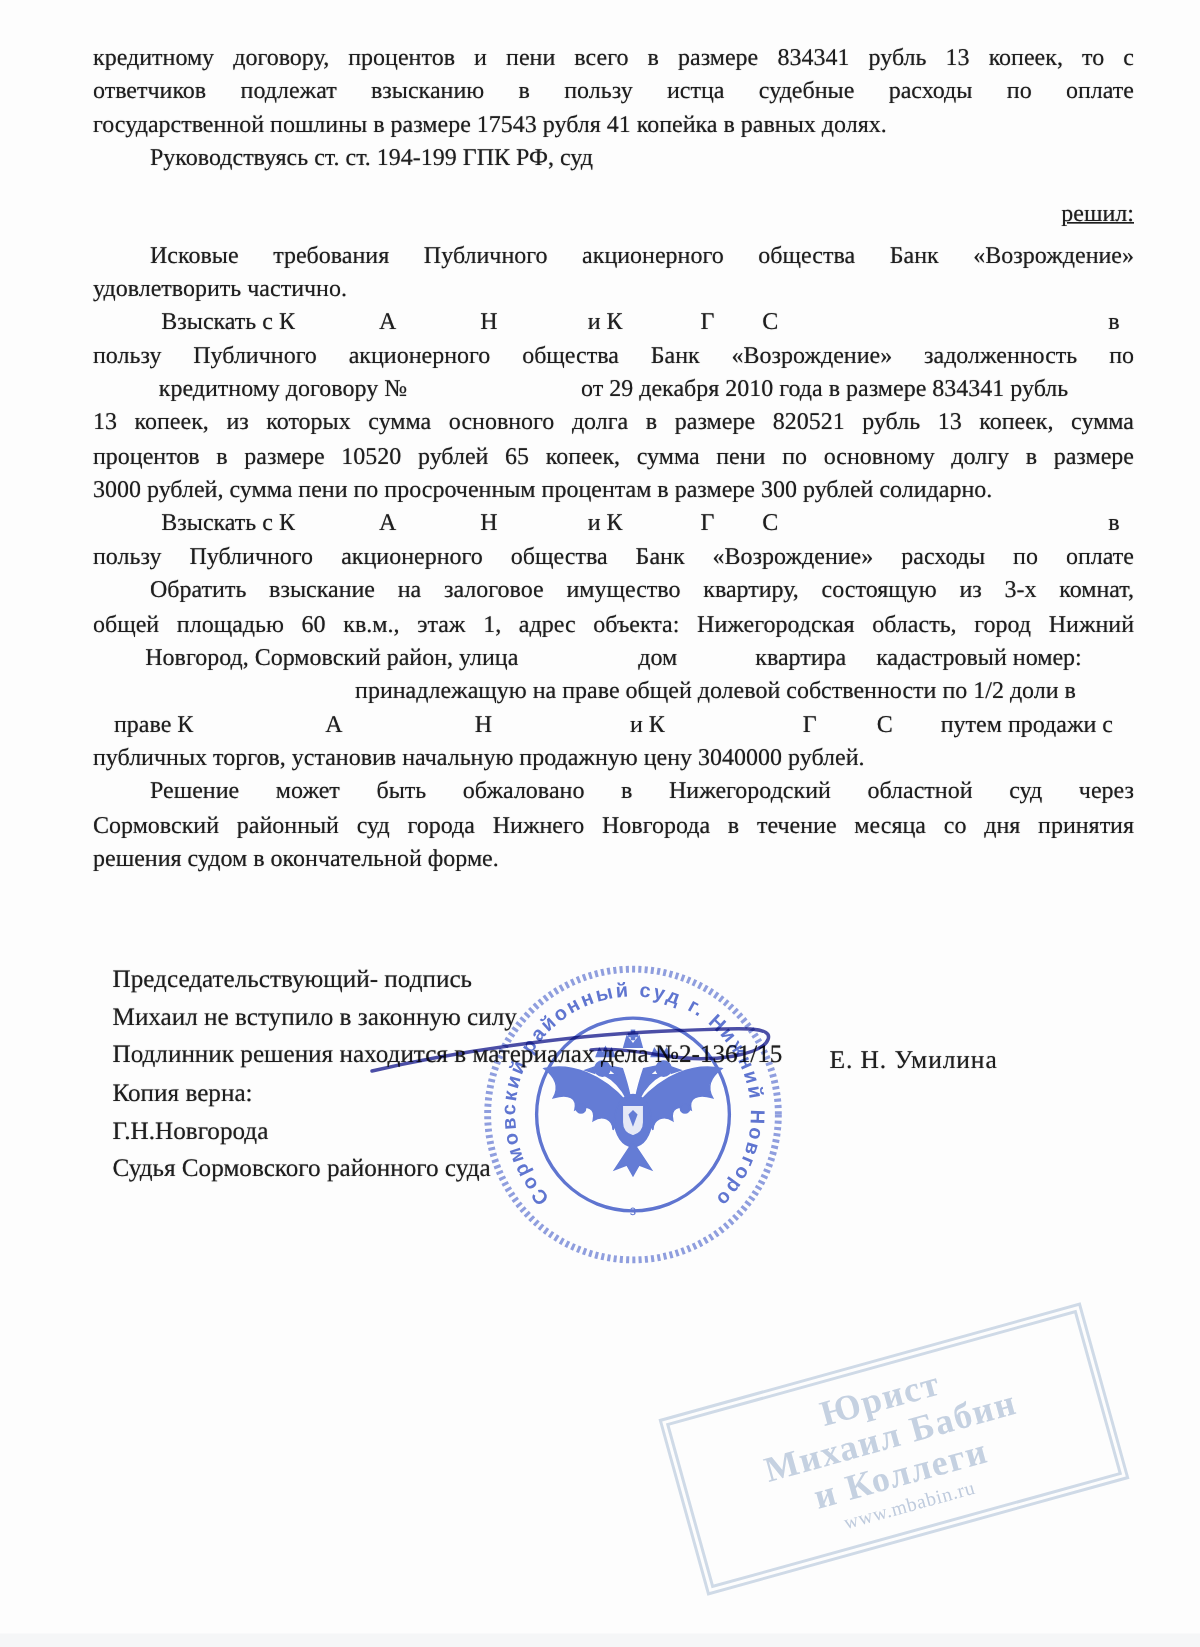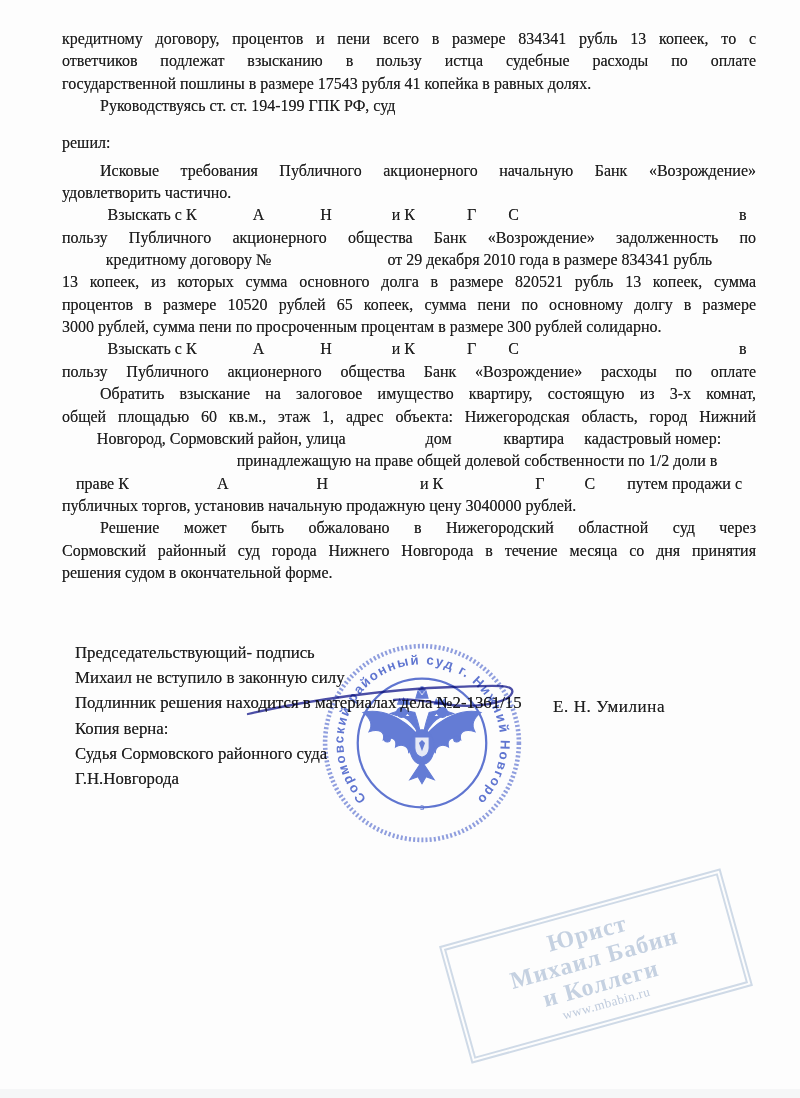--- a/index.html
+++ b/index.html
@@ -13,21 +13,21 @@
   
   .doc-body{
     position:absolute;left:62px;top:28px;width:694px;
     text-shadow:0 0 .6px rgba(30,30,30,.65);
   }
   .line{font-size:16px;line-height:22.35px;white-space:normal;}
   .line.j{text-align:justify;text-align-last:justify;}
   .line.i{text-align:justify;text-align-last:justify;text-indent:38px;}
   .line.l{text-align:left;}
   .line.e{text-align:left;text-indent:38px;}
-  .line.c{text-align:left;margin:15px 0 5px 0;}
+  .line.c{text-align:right;margin:15px 0 5px 0;text-decoration:underline;}
   .line.g{white-space:pre;text-align:center;}
   
   .sig-block{
     position:absolute;left:75px;top:640px;width:620px;
     text-shadow:0 0 .6px rgba(30,30,30,.65);
   }
   .sig-line{font-size:16.8px;line-height:25.2px;text-align:left;}
   .judge-name{
     position:absolute;left:553px;top:697px;
     font-size:17px;letter-spacing:.6px;
@@ -62,21 +62,21 @@
 <body>
 
 <div class="page">
 
   <div class="doc-body" id="doc-body">
       <div class="line j">кредитному договору, процентов и пени всего в размере 834341 рубль 13 копеек, то с</div>
       <div class="line j">ответчиков подлежат взысканию в пользу истца судебные расходы по оплате</div>
       <div class="line l">государственной пошлины в размере 17543 рубля 41 копейка в равных долях.</div>
       <div class="line e">Руководствуясь ст. ст. 194-199 ГПК РФ, суд</div>
       <div class="line c">решил:</div>
-      <div class="line i">Исковые требования Публичного акционерного начальную Банк «Возрождение»</div>
+      <div class="line i">Исковые требования Публичного акционерного общества Банк «Возрождение»</div>
       <div class="line l">удовлетворить частично.</div>
       <div class="line g">         Взыскать с К              А              Н               и К             Г        С                                                       в</div>
       <div class="line j">пользу Публичного акционерного общества Банк «Возрождение» задолженность по</div>
       <div class="line g">кредитному договору №                             от 29 декабря 2010 года в размере 834341 рубль</div>
       <div class="line j">13 копеек, из которых сумма основного долга в размере 820521 рубль 13 копеек, сумма</div>
       <div class="line j">процентов в размере 10520 рублей 65 копеек, сумма пени по основному долгу в размере</div>
       <div class="line l">3000 рублей, сумма пени по просроченным процентам в размере 300 рублей солидарно.</div>
       <div class="line g">         Взыскать с К              А              Н               и К             Г        С                                                       в</div>
       <div class="line j">пользу Публичного акционерного общества Банк «Возрождение» расходы по оплате</div>
       <div class="line i">Обратить взыскание на залоговое имущество квартиру, состоящую из 3-х комнат,</div>
@@ -88,22 +88,22 @@
       <div class="line i">Решение может быть обжаловано в Нижегородский областной суд через</div>
       <div class="line j">Сормовский районный суд города Нижнего Новгорода в течение месяца со дня принятия</div>
       <div class="line l">решения судом в окончательной форме.</div>
     </div>
 
   <div class="sig-block" id="sig-block">
       <div class="sig-line">Председательствующий- подпись</div>
       <div class="sig-line">Михаил не вступило в законную силу</div>
       <div class="sig-line">Подлинник решения находится в материалах дела №2-1361/15</div>
       <div class="sig-line">Копия верна:</div>
+      <div class="sig-line">Г.Н.Новгорода</div>
       <div class="sig-line">Судья Сормовского районного суда</div>
-      <div class="sig-line">Г.Н.Новгорода</div>
     </div>
 
   <div class="judge-name">Е. Н. Умилина</div>
 
   <svg class="stamp" viewBox="0 0 200 200" aria-hidden="true">
     <g stroke="#4a63cc" fill="none">
       <circle cx="100" cy="100" r="95" stroke-width="4.5" stroke-dasharray="2 2.1" opacity=".7"></circle>
       <circle cx="100" cy="100" r="63" stroke-width="2.2"></circle>
     </g>
     <path id="ringPath" fill="none" d="M 45.6,154.4 A 77,77 0 1 1 154.4,154.4"></path>

